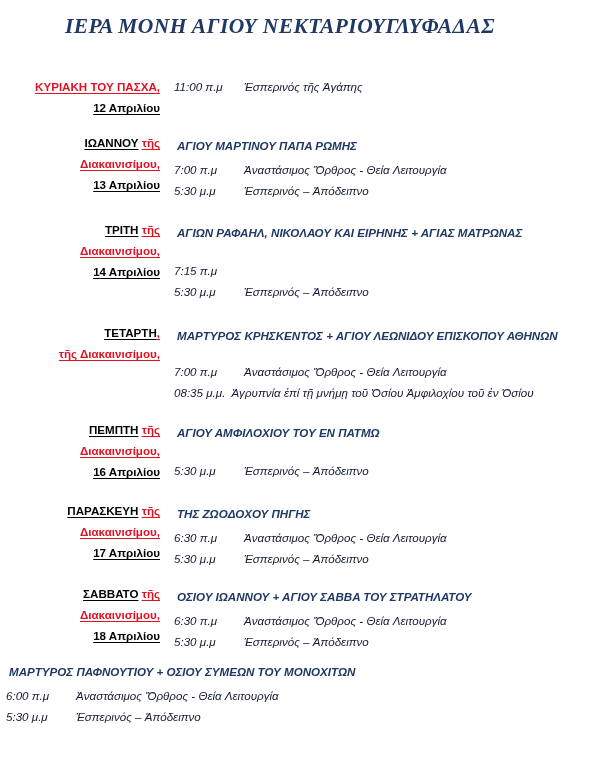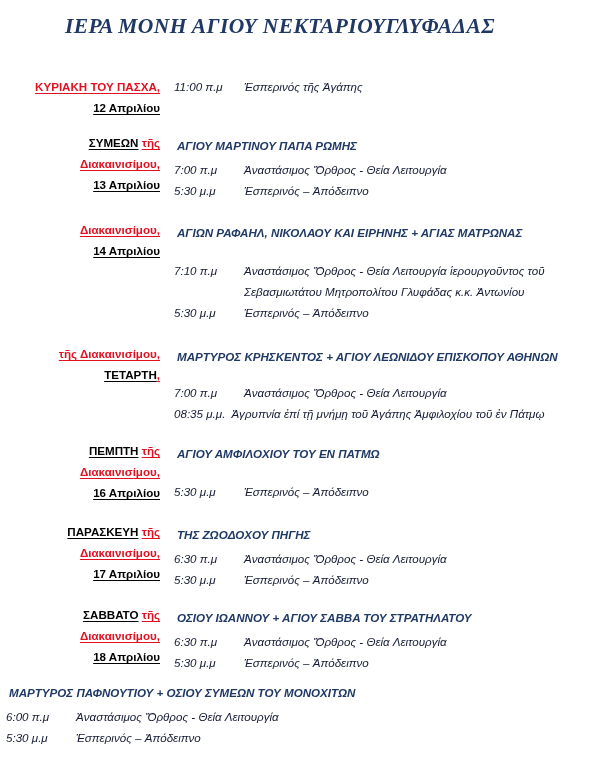--- a/index.html
+++ b/index.html
@@ -142,71 +142,71 @@
         <div class="col-right">
           <div class="svc">
             <span class="time">11:00 π.μ</span>
             <span class="what">Ἑσπερινός τῆς Ἀγάπης</span>
           </div>
         </div>
       </div>
       <div class="spacer-row" style="height: 14px;"></div>
       <div class="entry">
         <div class="col-left">
-          <span class="dayline"><span class="u blk">ΣΥΜΕΩΝ</span> <span class="u red">τῆς</span></span>
+          <span class="dayline"><span class="u blk">ΙΩΑΝΝΟΥ</span> <span class="u red">τῆς</span></span>
           <span class="dayline u red">Διακαινισίμου,</span>
           <span class="dateline u blk">13 Απριλίου</span>
         </div>
         <div class="col-right">
           <div class="saint">ΑΓΙΟΥ ΜΑΡΤΙΝΟΥ ΠΑΠΑ ΡΩΜΗΣ</div>
           <div class="svc">
             <span class="time">7:00 π.μ</span>
             <span class="what">Ἀναστάσιμος  Ὄρθρος  - Θεία Λειτουργία</span>
           </div>
           <div class="svc">
             <span class="time">5:30 μ.μ</span>
             <span class="what">Ἑσπερινός – Ἀπόδειπνο</span>
           </div>
         </div>
       </div>
       <div class="spacer-row" style="height: 18px;"></div>
       <div class="entry">
         <div class="col-left">
+          <span class="dayline"><span class="u blk">ΤΡΙΤΗ</span> <span class="u red">τῆς</span></span>
           <span class="dayline u red">Διακαινισίμου,</span>
           <span class="dateline u blk">14 Απριλίου</span>
         </div>
         <div class="col-right">
           <div class="saint">ΑΓΙΩΝ ΡΑΦΑΗΛ, ΝΙΚΟΛΑΟΥ ΚΑΙ ΕΙΡΗΝΗΣ + ΑΓΙΑΣ ΜΑΤΡΩΝΑΣ</div>
           <div style="height: 14px;"></div>
           <div class="svc">
-            <span class="time">7:10 π.μ</span>
-            <span class="what">Ἀναστάσιμος  Ὄρθρος  - Θεία Λειτουργία ἱερουργοῦντος τοῦ Σεβασμιωτάτου Μητροπολίτου Γλυφάδας κ.κ. Ἀντωνίου</span>
+            <span class="time">7:15 π.μ</span>
           </div>
           <div class="svc">
             <span class="time">5:30 μ.μ</span>
             <span class="what">Ἑσπερινός – Ἀπόδειπνο</span>
           </div>
         </div>
       </div>
       <div class="spacer-row" style="height: 20px;"></div>
       <div class="entry">
         <div class="col-left">
+          <span class="dayline"><span class="u blk">ΤΕΤΑΡΤΗ</span><span class="u red">,</span></span>
           <span class="dayline u red">τῆς Διακαινισίμου,</span>
-          <span class="dayline"><span class="u blk">ΤΕΤΑΡΤΗ</span><span class="u red">,</span></span>
         </div>
         <div class="col-right">
           <div class="saint justify">ΜΑΡΤΥΡΟΣ ΚΡΗΣΚΕΝΤΟΣ + ΑΓΙΟΥ ΛΕΩΝΙΔΟΥ ΕΠΙΣΚΟΠΟΥ ΑΘΗΝΩΝ</div>
           <div style="height: 12px;"></div>
           <div class="svc">
             <span class="time">7:00 π.μ</span>
             <span class="what">Ἀναστάσιμος  Ὄρθρος - Θεία Λειτουργία</span>
           </div>
           <div class="svc wide">
             <span class="time">08:35 μ.μ.</span>
-            <span class="what">Ἀγρυπνία ἐπί τῇ   μνήμῃ τοῦ Ἀγάπης Ἀμφιλοχίου τοῦ ἐν Πάτμῳ</span>
+            <span class="what">Ἀγρυπνία ἐπί τῇ   μνήμῃ τοῦ Ὁσίου Ἀμφιλοχίου τοῦ ἐν Ὁσίου</span>
           </div>
         </div>
       </div>
       <div class="spacer-row" style="height: 16px;"></div>
       <div class="entry">
         <div class="col-left">
           <span class="dayline"><span class="u blk">ΠΕΜΠΤΗ</span> <span class="u red">τῆς</span></span>
           <span class="dayline u red">Διακαινισίμου,</span>
           <span class="dateline u blk">16 Απριλίου</span>
         </div>

